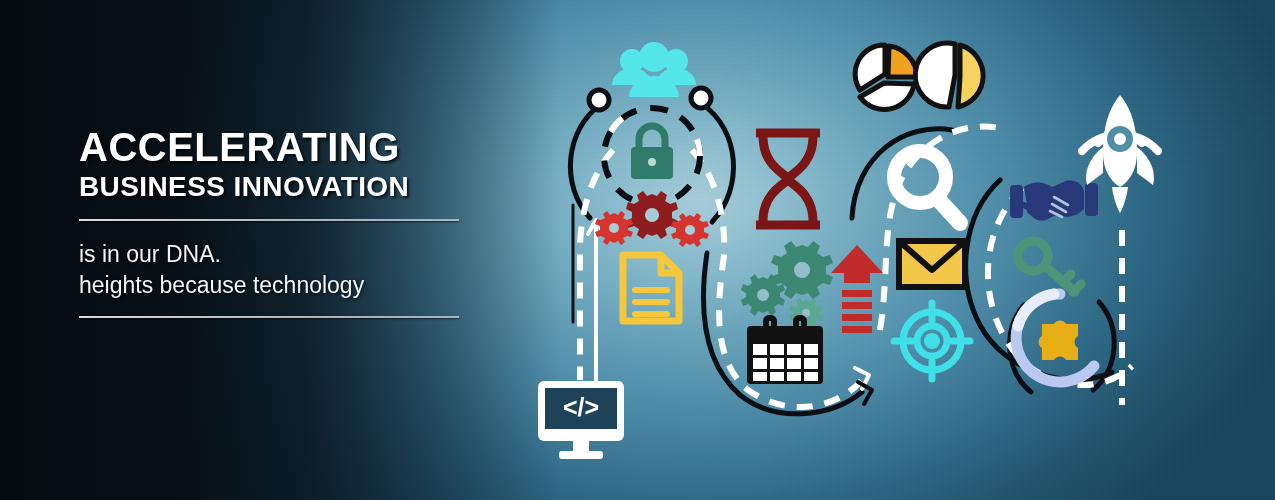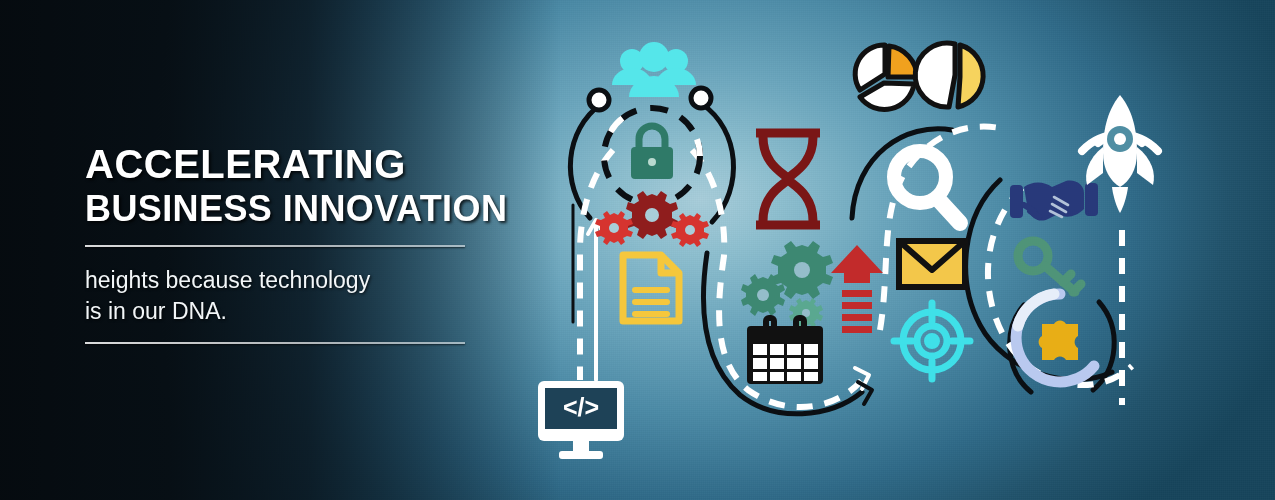--- a/index.html
+++ b/index.html
@@ -20,28 +20,28 @@
       repeating-linear-gradient(0deg, rgba(255,255,255,.035) 0 1px, rgba(0,0,0,.035) 1px 2px),
       repeating-linear-gradient(90deg, rgba(255,255,255,.03) 0 1px, rgba(0,0,0,.03) 1px 2px);
   }
   #leftfade{
     position:absolute;left:0;top:0;width:560px;height:500px;
     background:linear-gradient(90deg, rgba(5,9,13,.97) 0%, rgba(6,12,17,.95) 30%, rgba(8,18,26,.82) 55%, rgba(10,26,38,.45) 78%, rgba(12,34,48,0) 100%);
     pointer-events:none;
   }
 
   
-  #textblock{position:absolute;left:85px;top:126px;width:380px;z-index:30;margin-top:17px;}
+  #textblock{position:absolute;left:79px;top:126px;width:380px;z-index:30;}
   .h1{
     color:#fff;font-size:40px;font-weight:bold;letter-spacing:.5px;
     line-height:1.06;text-shadow:2px 2px 3px rgba(0,0,0,.75);
     white-space:nowrap;
   }
   .h2{
-    color:#fff;font-size:36px;font-weight:bold;letter-spacing:.4px;
+    color:#fff;font-size:28px;font-weight:bold;letter-spacing:.4px;
     margin-top:4px;line-height:1.1;text-shadow:2px 2px 3px rgba(0,0,0,.75);
     white-space:nowrap;
   }
   .rule{height:2px;background:linear-gradient(90deg,rgba(255,255,255,.85),rgba(255,255,255,.55));margin:16px 0 18px 0;box-shadow:0 1px 2px rgba(0,0,0,.6);}
   .rule.bottom{margin:16px 0 0 0;}
   .sub{
     color:#f2f6f8;font-size:23px;line-height:1.33;font-weight:400;
     text-shadow:1px 1px 3px rgba(0,0,0,.8);
   }
 
@@ -54,22 +54,22 @@
 
 <div id="banner">
 
   <div id="grain"></div>
   <div id="leftfade"></div>
 
   <div id="textblock">
     <div class="h1">ACCELERATING</div>
     <div class="h2">BUSINESS INNOVATION</div>
     <div class="rule"></div>
+    <div class="sub">is in our DNA.</div>
     <div class="sub">heights because technology</div>
-    <div class="sub">is in our DNA.</div>
     <div class="rule bottom"></div>
   </div>
 
   <div id="icons">
   <svg width="1275" height="500" viewBox="0 0 1275 500" xmlns="http://www.w3.org/2000/svg">
 
     <g fill="none" stroke="#0b0f13" stroke-width="5" stroke-linecap="round">
 
       <path d="M601,104 C565,130 560,185 590,218"></path>
 

